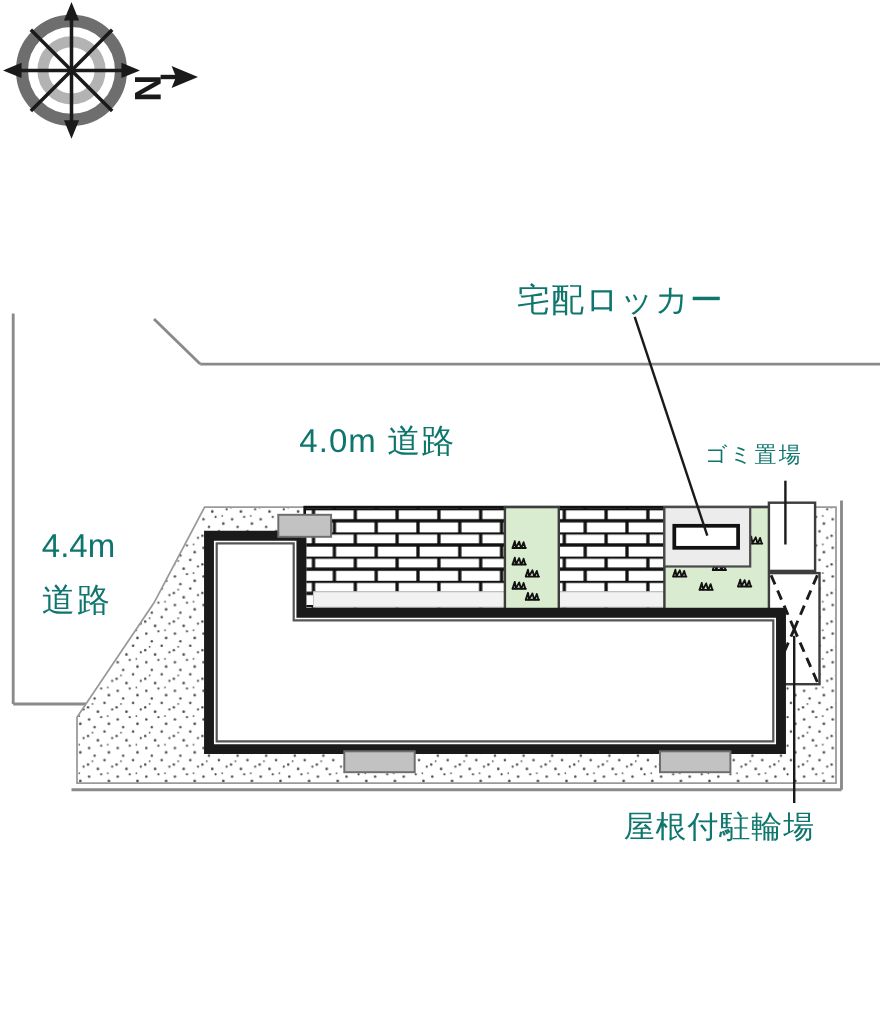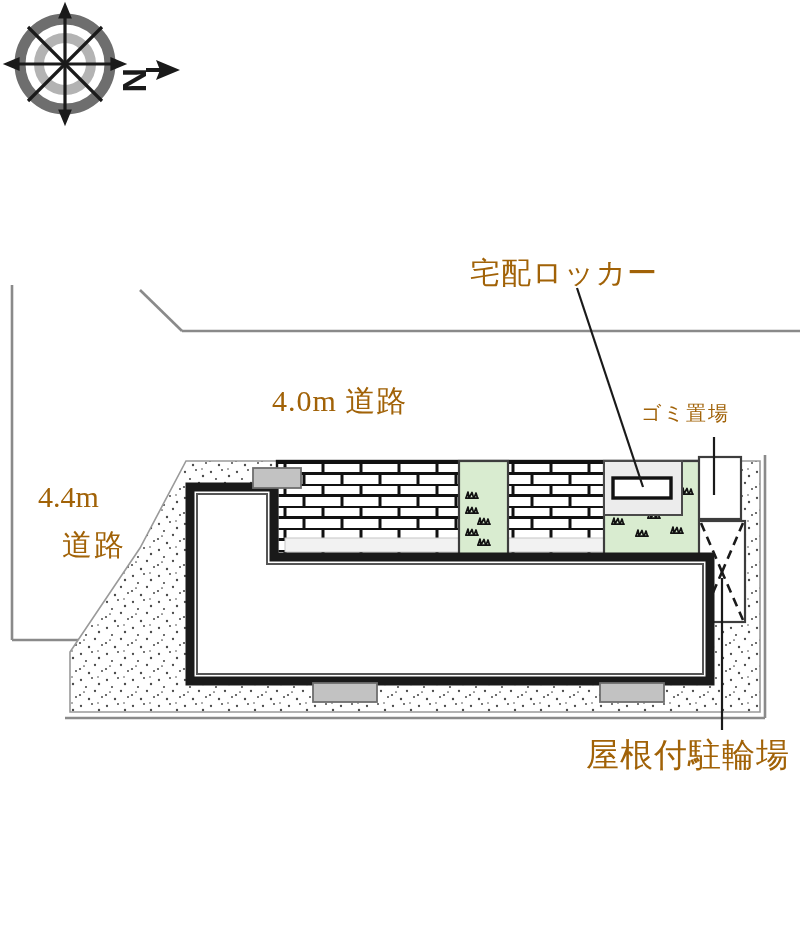--- a/index.html
+++ b/index.html
@@ -16,30 +16,30 @@
   }
   #site-plan {
     position: absolute;
     top: 0;
     left: 0;
     width: 800px;
     height: 941px;
   }
   .plan-label {
     position: absolute;
-    color: #a16207;
+    color: #0f766e;
     white-space: nowrap;
-    font-family: Liberation Serif, serif;
+    font-family: Liberation Sans, sans-serif;
   }
   #label-locker   { left: 470px; top: 253px; font-size: 30px; letter-spacing: 1px; }
   #label-gomi     { left: 641px; top: 400px; font-size: 20px; letter-spacing: 2px; }
-  #label-bicycle  { left: 586px; top: 733px; font-size: 33px; letter-spacing: 1px; }
+  #label-bicycle  { left: 567px; top: 733px; font-size: 28px; letter-spacing: 1px; }
   #label-road-top { left: 272px; top: 381px; font-size: 30px; letter-spacing: 1px; }
   #label-road-left-1 { left: 38px;  top: 480px; font-size: 30px; letter-spacing: 0px; }
-  #label-road-left-2 { left: 38px;  top: 525px; font-size: 30px; letter-spacing: 2px; margin-left: 24px; }
+  #label-road-left-2 { left: 38px;  top: 525px; font-size: 30px; letter-spacing: 2px; }
 </style>
 </head>
 <body>
 
 <svg id="site-plan" viewBox="0 0 800 941" xmlns="http://www.w3.org/2000/svg">
   <defs>
 
     <pattern id="brickPattern" width="38" height="22" patternUnits="userSpaceOnUse">
       <rect width="38" height="22" fill="#ffffff"></rect>
       <g fill="none" stroke="#111111" stroke-width="3">

